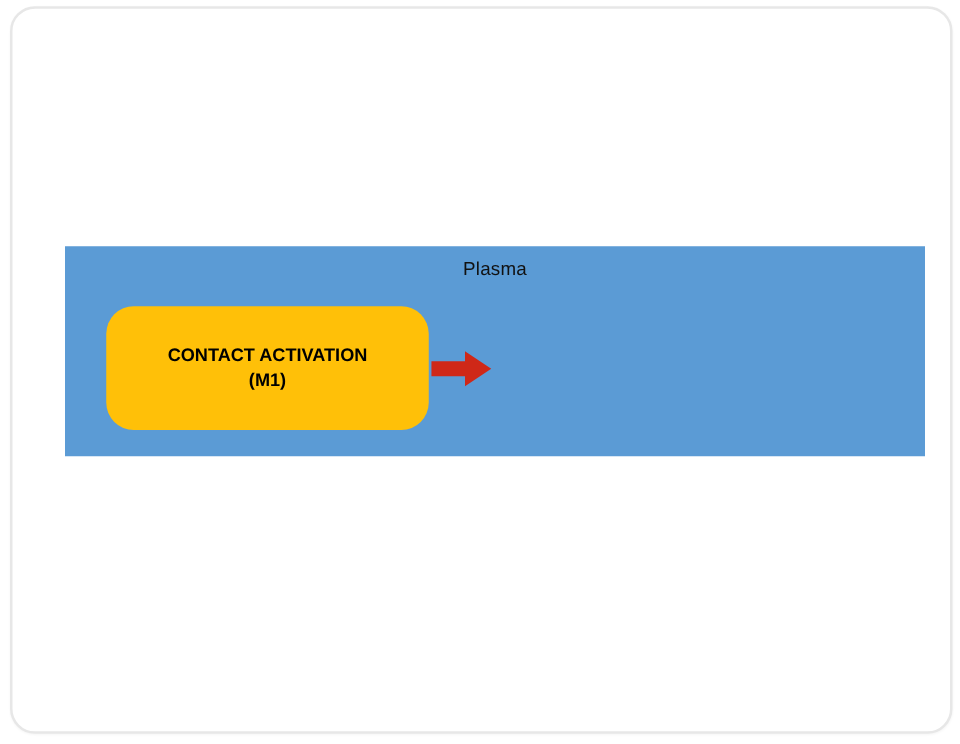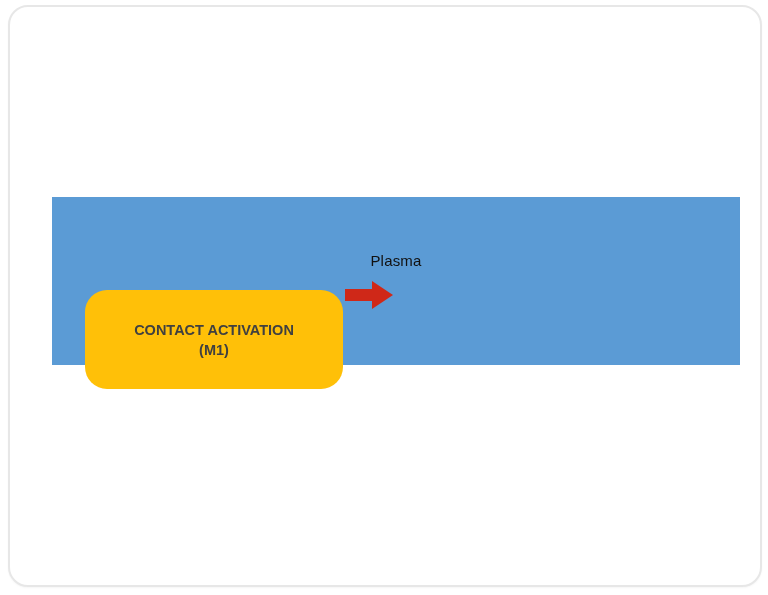--- a/index.html
+++ b/index.html
@@ -37,35 +37,33 @@
   .plasma-label {
     position: absolute;
     top: 10px;
     left: 0;
     width: 100%;
     text-align: center;
     font-size: 15px;
     font-weight: 400;
     color: #111111;
     letter-spacing: 0.2px;
-    margin-top: 45px;
   }
   .node {
     position: absolute;
     border-radius: 22px;
     display: flex;
     flex-direction: column;
     align-items: center;
     justify-content: center;
     text-align: center;
-    color: #404040;
+    color: #000000;
     font-weight: 700;
     font-size: 14.5px;
     line-height: 20px;
-    margin-top: 45px;
   }
   .node-m1 {
     left: 33px;  
     top: 48px;
     width: 258px;
     height: 99px;
   }
   .node-m2 {
     left: 341px;
     top: 47px;

